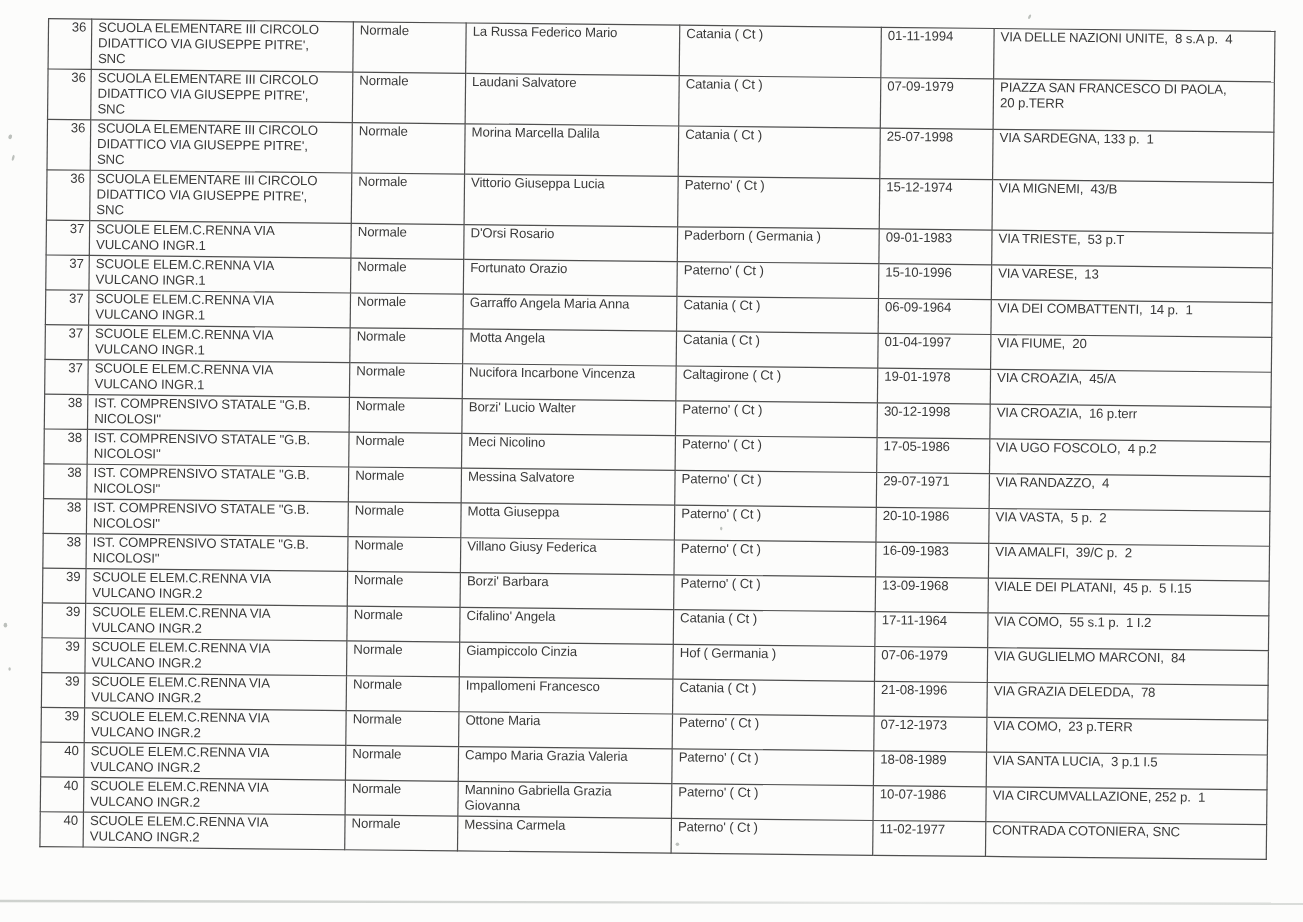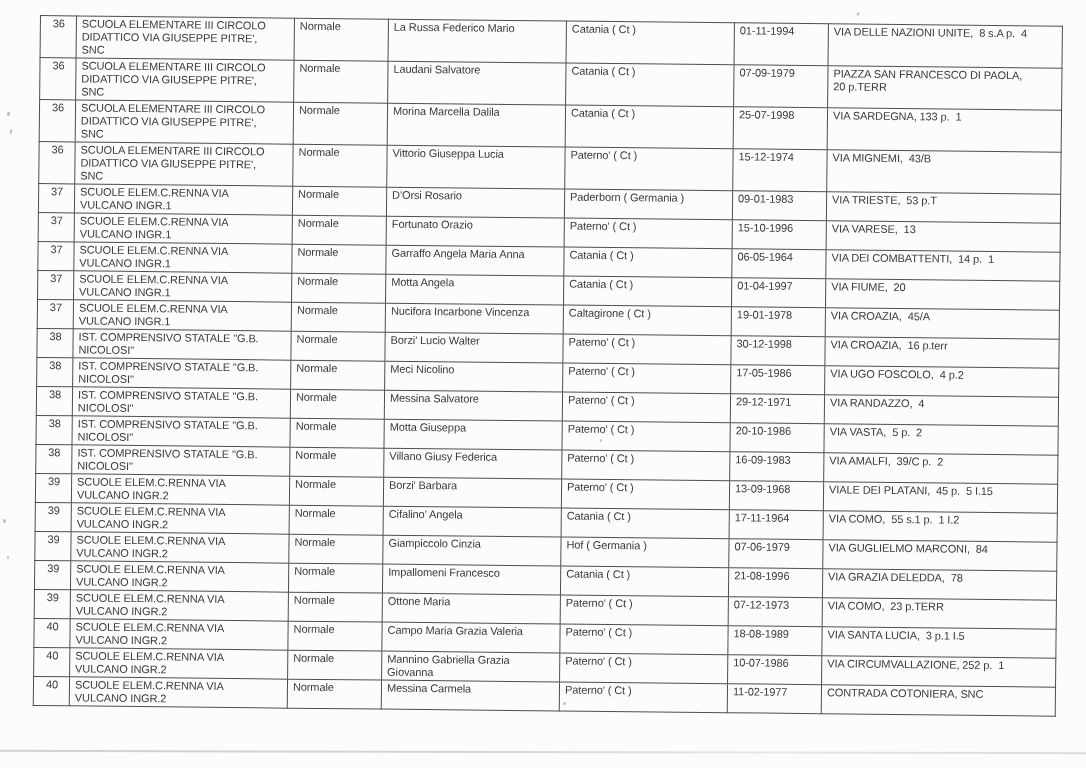--- a/index.html
+++ b/index.html
@@ -24,21 +24,21 @@
   }
   table.roster td{
     border:1px solid var(--line);
     vertical-align:top;
     padding:1px 4px 1px 5px;
     white-space:pre-wrap;
     overflow:hidden;
     height:28px;
   }
   tr.tall td{height:42px;}
-  td.c-num{text-align:center;padding-right:5px;}
+  td.c-num{text-align:right;padding-right:5px;}
   td.c-school{padding-right:8px;}
   
   .scan-edge-line{
     position:absolute;left:0;top:751px;width:1086px;height:2px;
     background:linear-gradient(90deg,#c6cac6 0%,#cdd0cd 45%,#e2e4e2 70%,#d3d6d3 100%);
     opacity:.85;transform:rotate(0.12deg);
   }
   .speck{position:absolute;background:var(--speck);border-radius:50%;opacity:.65;}
   .sp1{left:7px;top:112px;width:3px;height:4px;transform:rotate(20deg);}
   .sp2{left:10px;top:129px;width:2px;height:5px;transform:rotate(15deg);}
@@ -130,21 +130,21 @@
             <td class="c-date">15-10-1996</td>
             <td class="c-address">VIA VARESE,  13</td>
           </tr>
           <tr>
             <td class="c-num">37</td>
             <td class="c-school">SCUOLE ELEM.C.RENNA VIA
 VULCANO INGR.1</td>
             <td class="c-tipo">Normale</td>
             <td class="c-name">Garraffo Angela Maria Anna</td>
             <td class="c-city">Catania ( Ct )</td>
-            <td class="c-date">06-05-1964</td>
+            <td class="c-date">06-09-1964</td>
             <td class="c-address">VIA DEI COMBATTENTI,  14 p.  1</td>
           </tr>
           <tr>
             <td class="c-num">37</td>
             <td class="c-school">SCUOLE ELEM.C.RENNA VIA
 VULCANO INGR.1</td>
             <td class="c-tipo">Normale</td>
             <td class="c-name">Motta Angela</td>
             <td class="c-city">Catania ( Ct )</td>
             <td class="c-date">01-04-1997</td>
@@ -180,21 +180,21 @@
             <td class="c-date">17-05-1986</td>
             <td class="c-address">VIA UGO FOSCOLO,  4 p.2</td>
           </tr>
           <tr>
             <td class="c-num">38</td>
             <td class="c-school">IST. COMPRENSIVO STATALE "G.B.
 NICOLOSI"</td>
             <td class="c-tipo">Normale</td>
             <td class="c-name">Messina Salvatore</td>
             <td class="c-city">Paterno' ( Ct )</td>
-            <td class="c-date">29-12-1971</td>
+            <td class="c-date">29-07-1971</td>
             <td class="c-address">VIA RANDAZZO,  4</td>
           </tr>
           <tr>
             <td class="c-num">38</td>
             <td class="c-school">IST. COMPRENSIVO STATALE "G.B.
 NICOLOSI"</td>
             <td class="c-tipo">Normale</td>
             <td class="c-name">Motta Giuseppa</td>
             <td class="c-city">Paterno' ( Ct )</td>
             <td class="c-date">20-10-1986</td>

